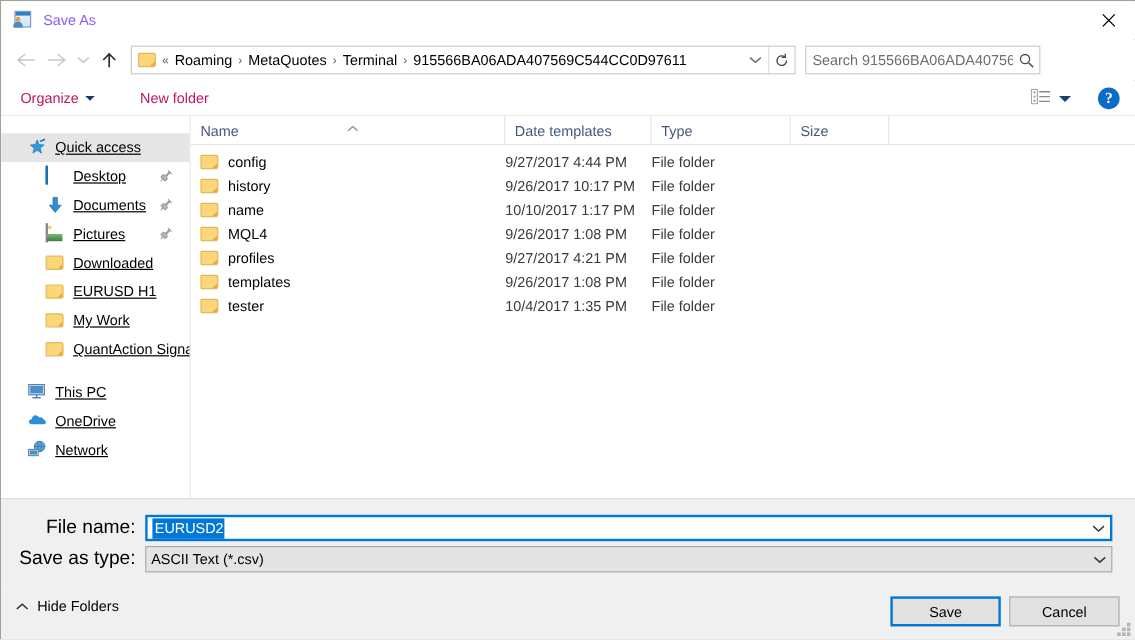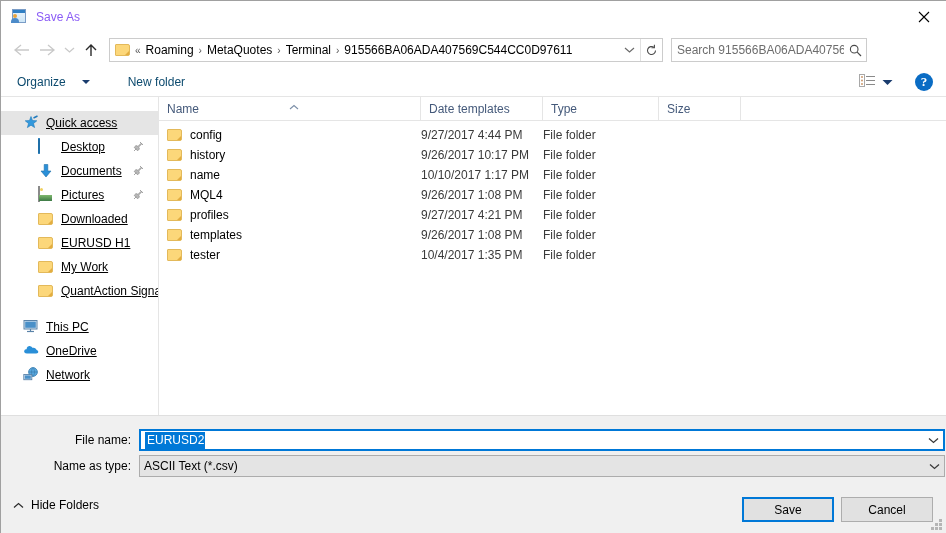--- a/index.html
+++ b/index.html
@@ -144,23 +144,23 @@
 
   
   .toolbar {
     position: absolute; top: 66px; left: 0;
     width: 946px; height: 30px;
     background: #ffffff;
     border-bottom: 1px solid #e5e5e5;
     display: flex; align-items: center;
   }
   .tb-item {
-    font-size: 12px; color: #0c4a6e;
+    font-size: 12px; color: #be185d;
     padding: 4px 8px; margin-left: 8px;
-    display: flex; align-items: center; gap: 16px;
+    display: flex; align-items: center; gap: 5px;
   }
   .tb-caret {
     width: 0; height: 0;
     border-left: 4px solid transparent;
     border-right: 4px solid transparent;
     border-top: 4px solid #1a3c6e;
     display: inline-block;
   }
   .tb-right {
     position: absolute; right: 8px; top: 0; height: 30px;
@@ -277,22 +277,22 @@
     background: #f0f0f0;
     border-top: 1px solid #dfdfdf;
   }
   .form-row {
     position: absolute;
     display: flex; align-items: center;
   }
   .fr1 { top: 13px; left: 0; width: 946px; }
   .fr2 { top: 39px; left: 0; width: 946px; }
   .form-label {
-    width: 138px; text-align: right;
-    font-size: 12px; padding-right: 8px;
+    width: 120px; text-align: right;
+    font-size: 16px; padding-right: 8px;
   }
   .field {
     width: 806px; height: 22px;
     display: flex; align-items: center;
     position: relative;
   }
   .field.filename {
     background: #ffffff;
     border: 2px solid #0078d7;
   }
@@ -670,21 +670,21 @@
       <div class="field filename">
         <span class="field-val"><span class="sel">EURUSD2</span></span>
         <span class="field-dd">
           <svg width="11" height="7" viewBox="0 0 11 7">
             <path d="M1,1.5 L5.5,5.5 L10,1.5" stroke="#3a3a3a" stroke-width="1.3" fill="none"></path>
           </svg>
         </span>
       </div>
     </div>
     <div class="form-row fr2">
-      <div class="form-label">Name as type:</div>
+      <div class="form-label">Save as type:</div>
       <div class="field savetype">
         <span class="field-val">ASCII Text (*.csv)</span>
         <span class="field-dd">
           <svg width="11" height="7" viewBox="0 0 11 7">
             <path d="M1,1.5 L5.5,5.5 L10,1.5" stroke="#3a3a3a" stroke-width="1.3" fill="none"></path>
           </svg>
         </span>
       </div>
     </div>
   </div>

